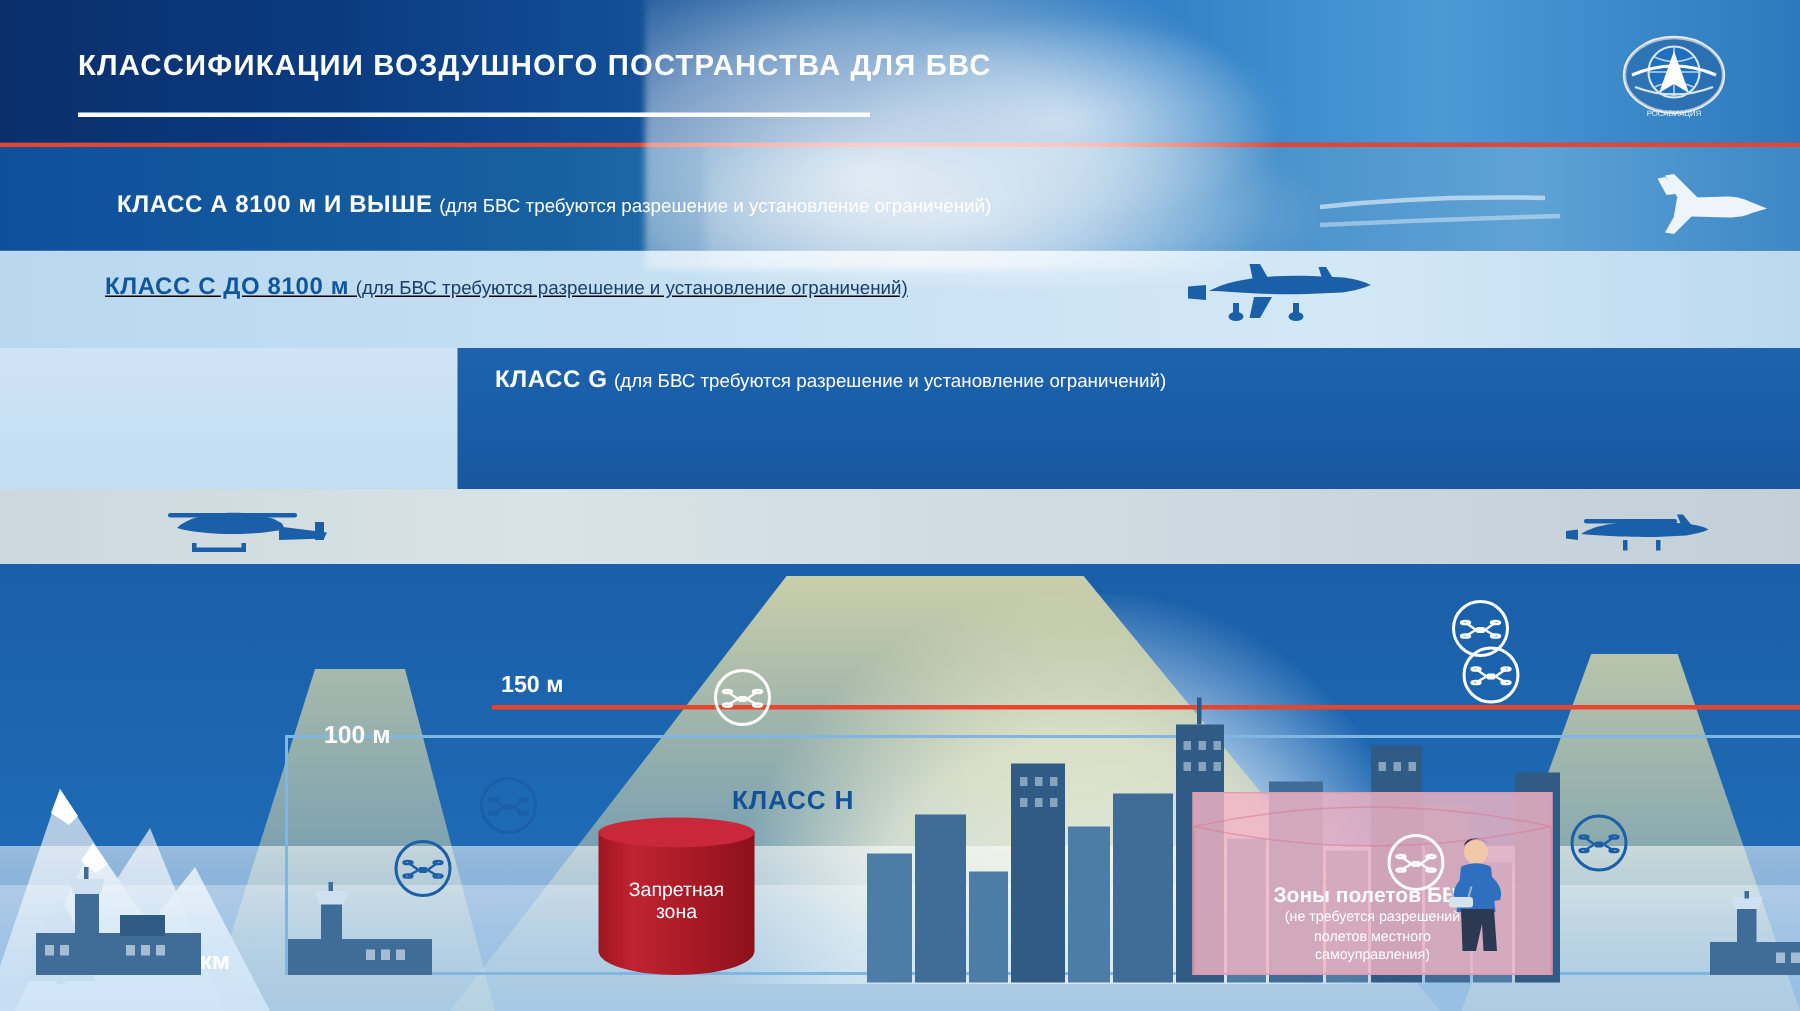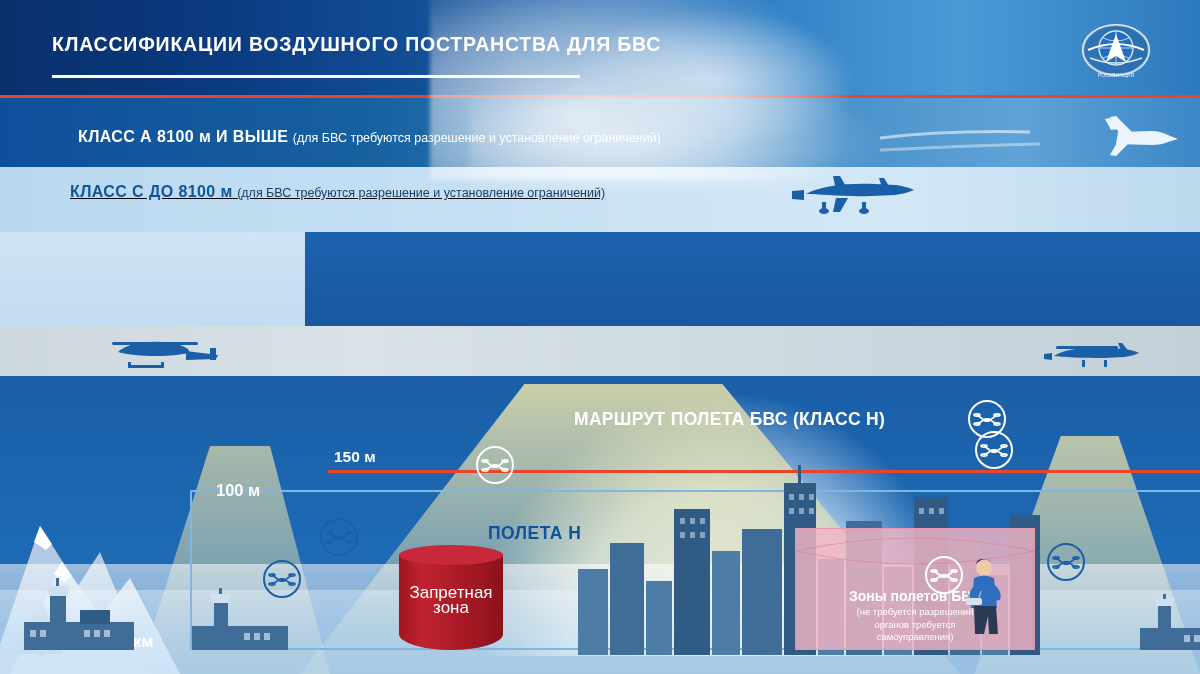--- a/index.html
+++ b/index.html
@@ -197,21 +197,21 @@
     position: absolute; left: 0; top: 9px; width: 104px; height: 96px;
     background: linear-gradient(90deg, #9e1620 0%, #c02331 22%, #a81a26 60%, #8d1119 100%);
     border-radius: 0 0 52px 52px / 0 0 16px 16px;
   }
   #cyl-top {
     position: absolute; left: 0; top: 0; width: 104px; height: 20px;
     background: #c8283a; border-radius: 52px / 10px;
   }
   #cyl-label {
     position: absolute; left: 0; top: 40px; width: 104px;
-    text-align: center; color: #ffffff; font-size: 17px; line-height: 15px;
+    text-align: center; color: #ffffff; font-size: 13px; line-height: 15px;
   }
 
   
   #city { position: absolute; left: 578px; top: 470px; width: 470px; height: 185px; }
   .bldg { position: absolute; bottom: 0; background: #4d7ca6; }
   .bldg.dark { background: #3f6d97; }
   .bldg.darker { background: #2f5b84; }
 
   
   #pink-zone {
@@ -310,20 +310,24 @@
         <path d="M104 23 l-8 -13 -5 0 4 13 z"></path>
         <path d="M16 22 l-12 1 0 8 12 1 z"></path>
         <rect x="34" y="34" width="4" height="8"></rect>
         <rect x="74" y="34" width="4" height="8"></rect>
         <ellipse cx="36" cy="43" rx="5" ry="3"></ellipse>
         <ellipse cx="76" cy="43" rx="5" ry="3"></ellipse>
       </g>
     </svg>
   </div>
 
+  <div class="row-label" id="label-g">
+    <span class="lab-strong">КЛАСС G</span>
+    <span class="lab-note">(для БВС требуются разрешение и установление ограничений)</span>
+  </div>
   <div id="label-g2">3050 м</div>
 
   <div id="label-mvl">МЕСТНАЯ ВОЗДУШНАЯ ЛИНИЯ</div>
   <div style="position:absolute; left:98px; top:334px; width:130px; height:40px;">
     <svg width="130" height="40" viewBox="0 0 130 40">
       <g fill="#1a5fa8">
         <path d="M20 18 c8 -8 26 -11 44 -10 14 1 22 4 26 7 l2 4 -14 2 c-18 2 -44 1 -58 -3 z"></path>
         <path d="M88 17 l32 4 -2 4 -30 1 z"></path>
         <path d="M112 14 l6 0 0 12 -6 0 z"></path>
         <rect x="14" y="8" width="86" height="3" rx="1.5"></rect>
@@ -365,23 +369,22 @@
           <path d="M40 148 l24 40 -48 0 z"></path>
         </g>
       </svg>
     </div>
 
     <div class="ground-wave" style="top:188px;"></div>
     <div class="ground-wave" style="top:214px; opacity:.6;"></div>
     <div style="position:absolute; left:0; top:198px; width:1200px; height:100px; background:linear-gradient(180deg, rgba(255,255,255,0.0) 0%, rgba(210,232,250,0.55) 100%);"></div>
   </div>
 
-  <div id="label-route">МАРШРУТ ПОЛЕТА БВС (КЛАСС Н)</div>
-
-  <div id="label-classh">ПОЛЕТА Н</div>
+
+  <div id="label-classh">КЛАСС Н</div>
 
   <div id="redline-150"></div>
   <div id="label-150">150 м</div>
 
   <div id="box-100"></div>
   <div id="label-100">100 м</div>
   <div id="label-10km">10 км</div>
 
   <div id="city">
     <div class="bldg" style="left:0;   width:30px; height:86px;"></div>
@@ -436,21 +439,21 @@
       <g stroke="rgba(220,120,150,0.55)" fill="none" stroke-width="1">
         <path d="M0 22 q119 -26 238 0"></path>
         <path d="M0 22 q119 26 238 0"></path>
         <path d="M0 22 L0 120 M238 22 L238 120"></path>
       </g>
     </svg>
   </div>
   <div id="pink-title">Зоны полетов БВС</div>
   <div id="pink-sub">
     <div>(не требуется разрешений</div>
-    <div>органов требуется</div>
+    <div>полетов местного</div>
     <div>самоуправления)</div>
   </div>
 
   <div class="airport" style="left:24px; top:578px; width:110px; height:72px;">
     <svg width="110" height="72" viewBox="0 0 110 72">
       <g fill="#3f6d97">
         <rect x="0" y="44" width="110" height="28"></rect>
         <rect x="26" y="16" width="16" height="30"></rect>
         <path d="M22 8 l24 0 l-3 10 l-18 0 z" fill="#cfe0f0"></path>
         <rect x="32" y="0" width="3" height="8"></rect>

